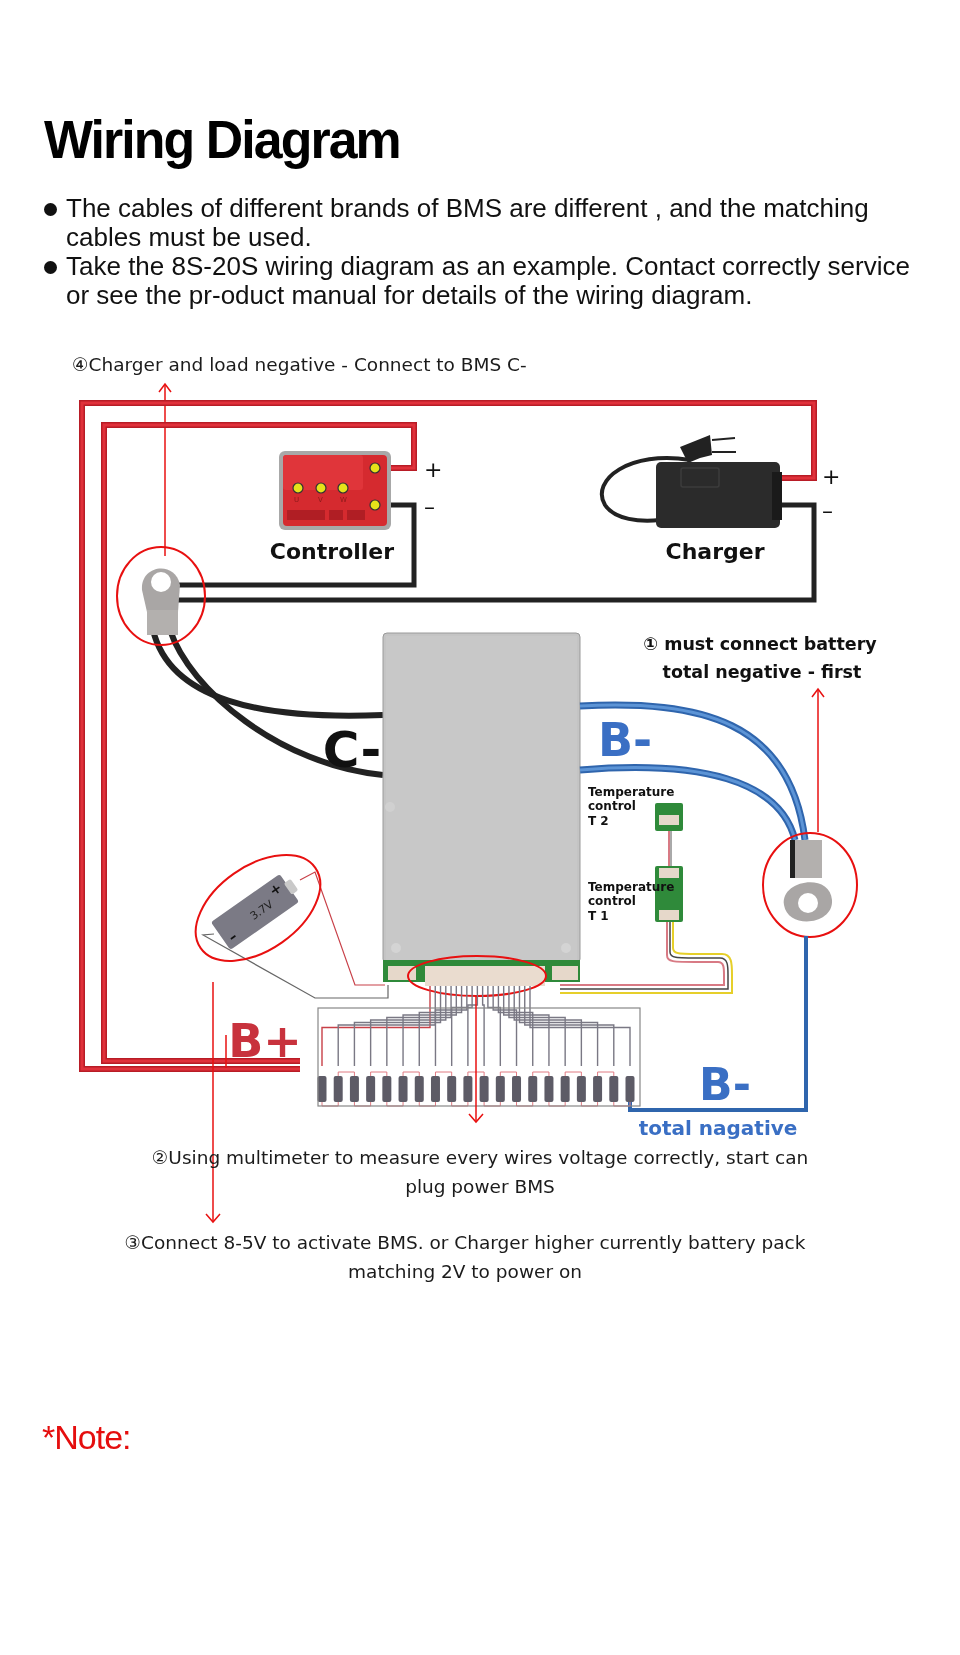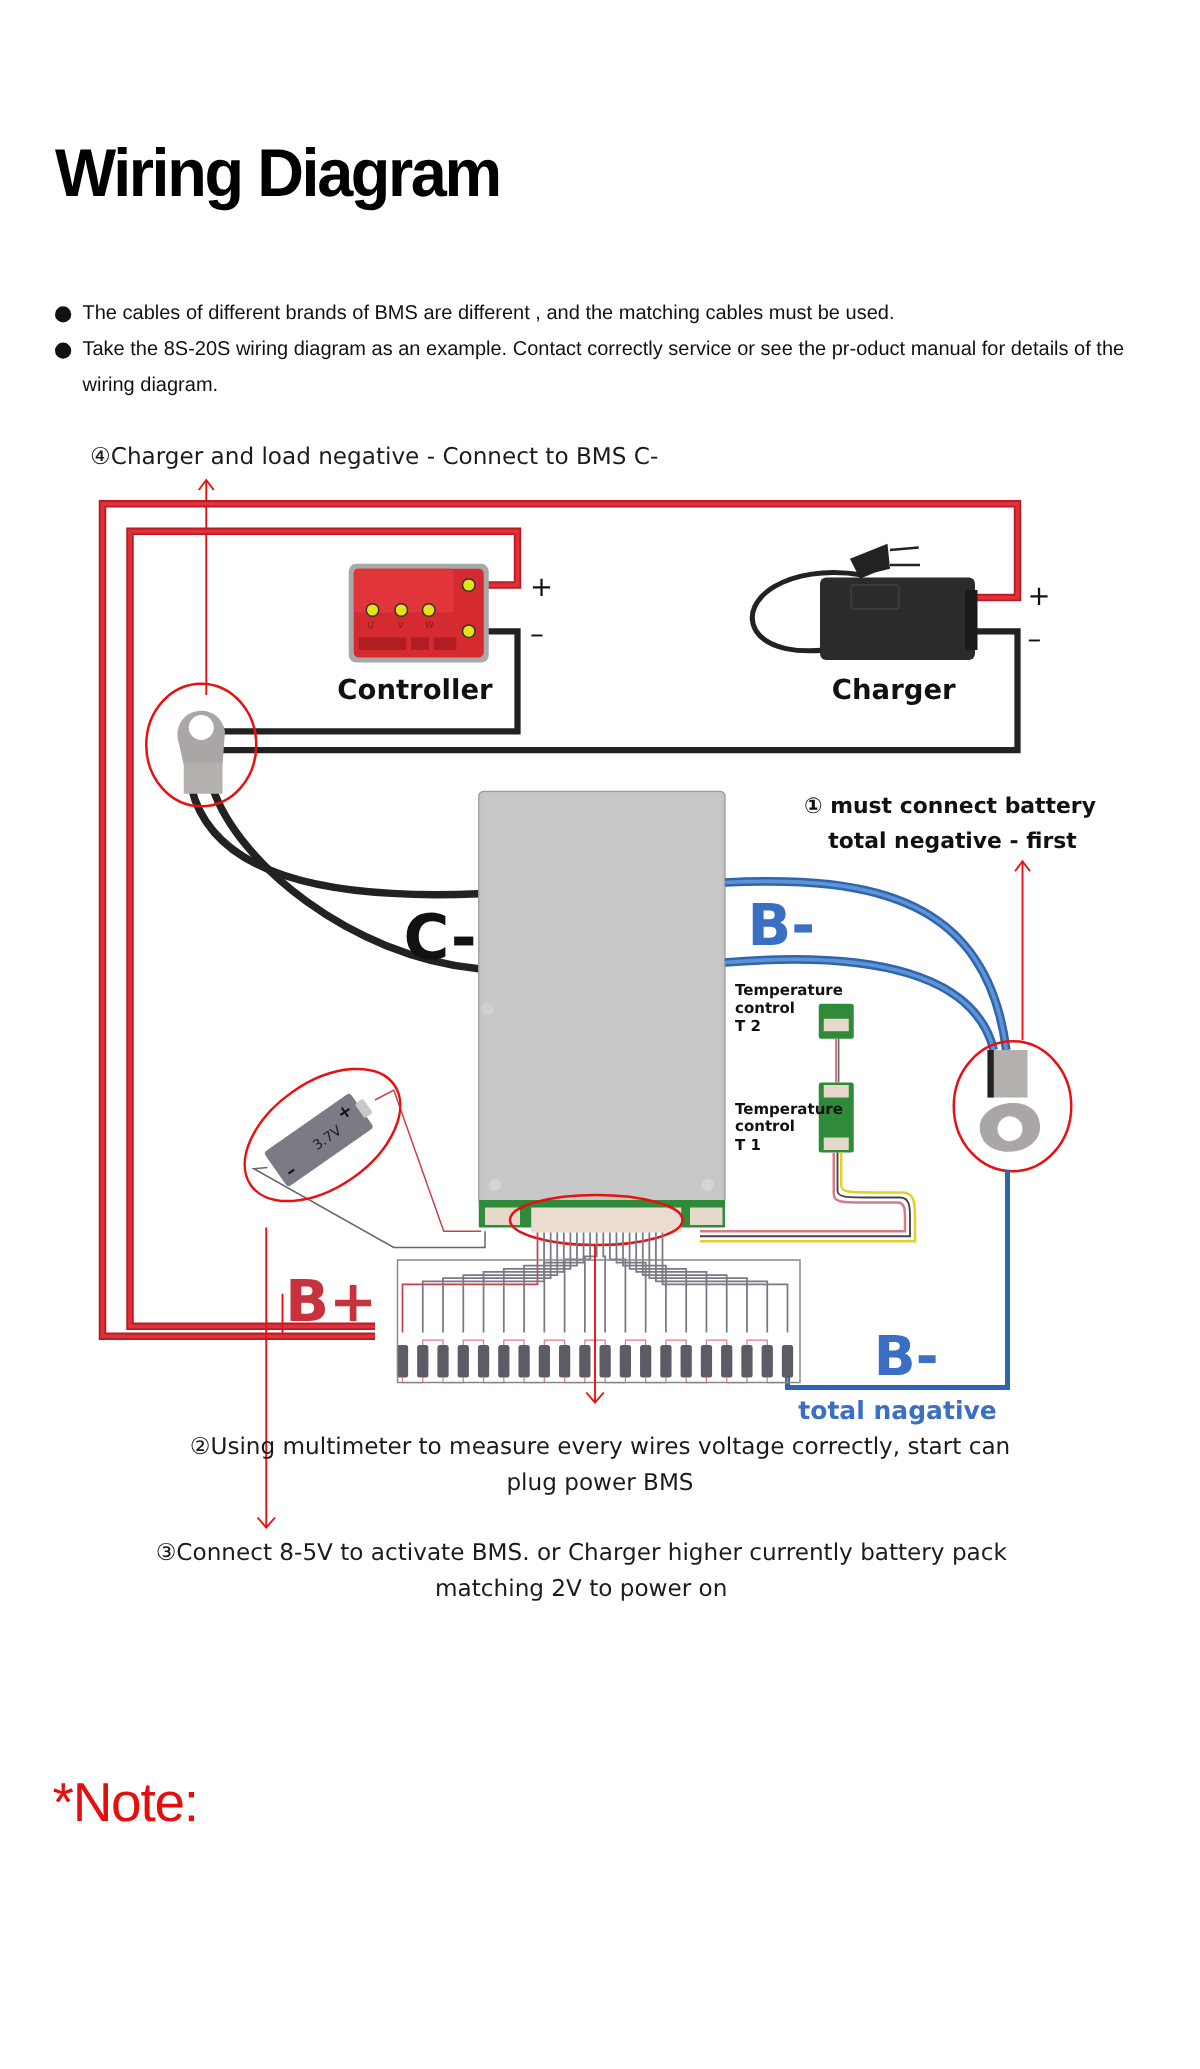--- a/index.html
+++ b/index.html
@@ -1,24 +1,24 @@
 <!DOCTYPE html>
 <html><head>
 <meta charset="utf-8">
 <style>
   html, body { margin:0; padding:0; background:#ffffff; }
   body { width:960px; height:1655px; position:relative; overflow:hidden;
          font-family:"DejaVu Sans", sans-serif; color:#111; }
   .abs { position:absolute; }
   .title { left:44px; top:108px; font-size:54px; font-weight:bold; letter-spacing:-2px; color:#000;
            font-family:"Liberation Sans", sans-serif; transform:scaleX(0.96); transform-origin:left; }
-  .bullets { left:44px; width:880px; font-family:"Liberation Sans", sans-serif; font-size:16px; line-height:29px; color:#111;margin-top:42px; }
+  .bullets { left:44px; width:880px; font-family:"Liberation Sans", sans-serif; font-size:26px; line-height:29px; color:#111; }
   .bullets .item { position:relative; padding-left:22px; }
   .bullets .dot { position:absolute; left:0; top:9px; width:13px; height:13px; border-radius:50%; background:#111; }
-  .note-title { left:42px; top:1418px; font-family:"Liberation Sans", sans-serif; font-size:44px; color:#e50e0e; letter-spacing:-1px; }
+  .note-title { left:42px; top:1418px; font-family:"Liberation Sans", sans-serif; font-size:34px; color:#e50e0e; letter-spacing:-1px; }
   svg text { font-family:"DejaVu Sans", sans-serif; }
   .step { position:absolute; text-align:center; font-family:"DejaVu Sans", sans-serif; font-size:18.5px; color:#1b1b1b; line-height:29px; }
 </style>
 </head>
 <body>
 
 <div class="abs title">Wiring Diagram</div>
 
 <div class="abs bullets" style="top:194px;">
   <div class="item">

